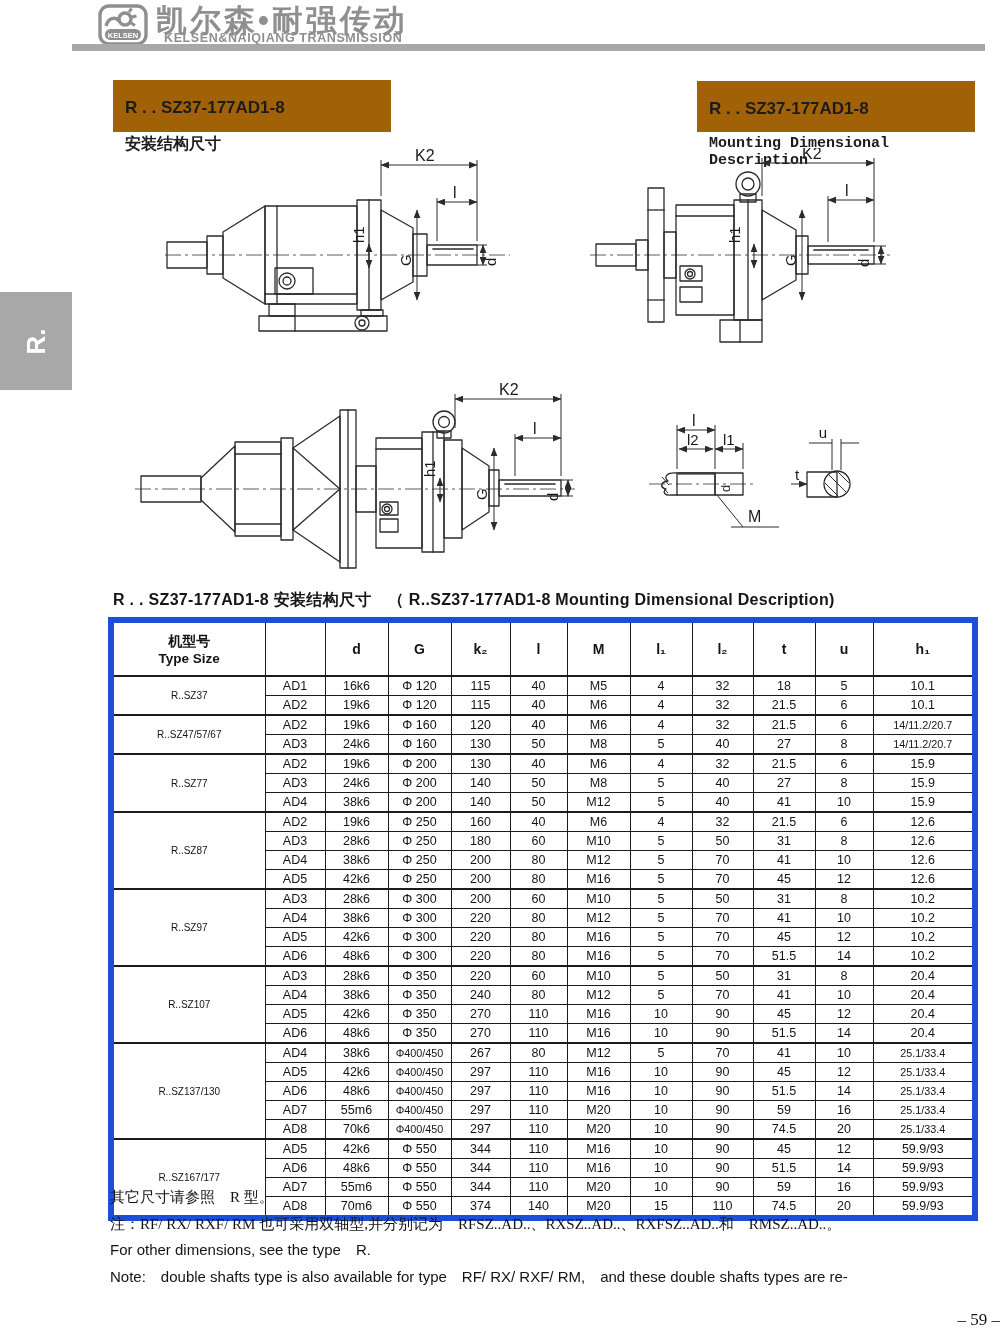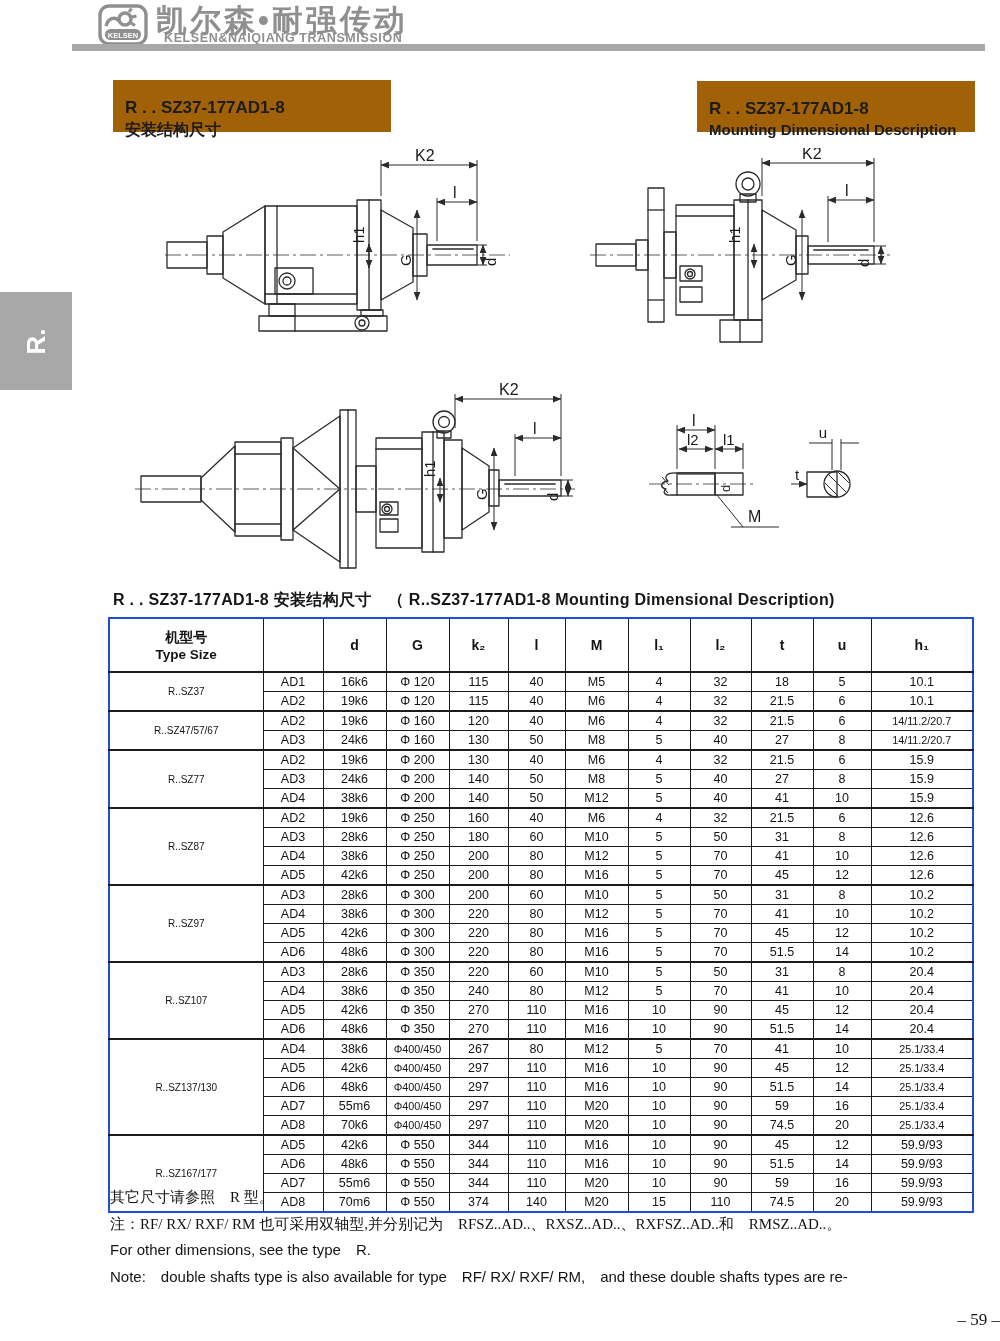--- a/index.html
+++ b/index.html
@@ -18,38 +18,38 @@
   .side-tab{position:absolute;left:0;top:292px;width:72px;height:98px;background:#a8a8a8;
             display:flex;align-items:center;justify-content:center;}
   .side-tab-label{display:inline-block;transform:rotate(-90deg);color:#fff;
                   font-size:26px;font-weight:bold;}
 
   
   .title-block{position:absolute;background:#a16207;padding:18px 12px;box-sizing:border-box;}
   .tb-left{left:113px;top:80px;width:278px;height:52px;}
   .tb-right{left:697px;top:81px;width:278px;height:51px;}
   .tb-line1{font-size:17px;font-weight:bold;color:#1c1c1c;}
-  .tb-line2{font-size:16px;font-weight:bold;color:#1c1c1c;margin-top:2px;}
+  .tb-line2{font-size:16px;font-weight:bold;color:#1c1c1c;margin-top:16px;font-family:Liberation Mono, monospace;}
   .tb-right .tb-line2{font-size:15px;}
 
   
   .drw{position:absolute;}
   .ln{fill:none;stroke:#2b2b2b;stroke-width:1.3;stroke-linejoin:round;stroke-linecap:square;}
   .cl{fill:none;stroke:#4a4a4a;stroke-width:0.9;stroke-dasharray:16 4 3 4;}
   .dim{fill:none;stroke:#2b2b2b;stroke-width:1;}
   .hatch{stroke:#2b2b2b;stroke-width:1;}
   .dlab{font:15px "Liberation Sans",sans-serif;fill:#1a1a1a;}
   .dlab-lg{font:16px "Liberation Sans",sans-serif;fill:#1a1a1a;}
   .dlab-sm{font:13px "Liberation Sans",sans-serif;fill:#1a1a1a;}
 
   
   .table-title{position:absolute;left:113px;top:590px;font-size:16px;font-weight:bold;
                color:#161616;letter-spacing:0.3px;white-space:nowrap;}
   .table-wrap{position:absolute;left:108px;top:617px;}
-  .dim-table{border-collapse:collapse;table-layout:fixed;width:864px;border:2px solid #1d4ed8;padding-left:48px;}
+  .dim-table{border-collapse:collapse;table-layout:fixed;width:864px;border:6px solid #1d4ed8;padding-left:48px;}
   .dim-table th,.dim-table td{border:1px solid #1b1b1b;text-align:center;vertical-align:middle;
                padding:0;overflow:hidden;white-space:nowrap;}
   .dim-table thead th{height:52px;font-size:14px;font-weight:bold;border-bottom:2px solid #1b1b1b;}
   .dim-table td{height:18px;font-size:12.5px;}
   .dim-table tr.group-start td{border-top:2px solid #1b1b1b;}
   .dim-table td.type-cell{font-size:10px;}
   .dim-table td.tight{font-size:10.8px;}
   .th-cn{font-size:14px;}
   .th-en{font-size:13.5px;}
 

